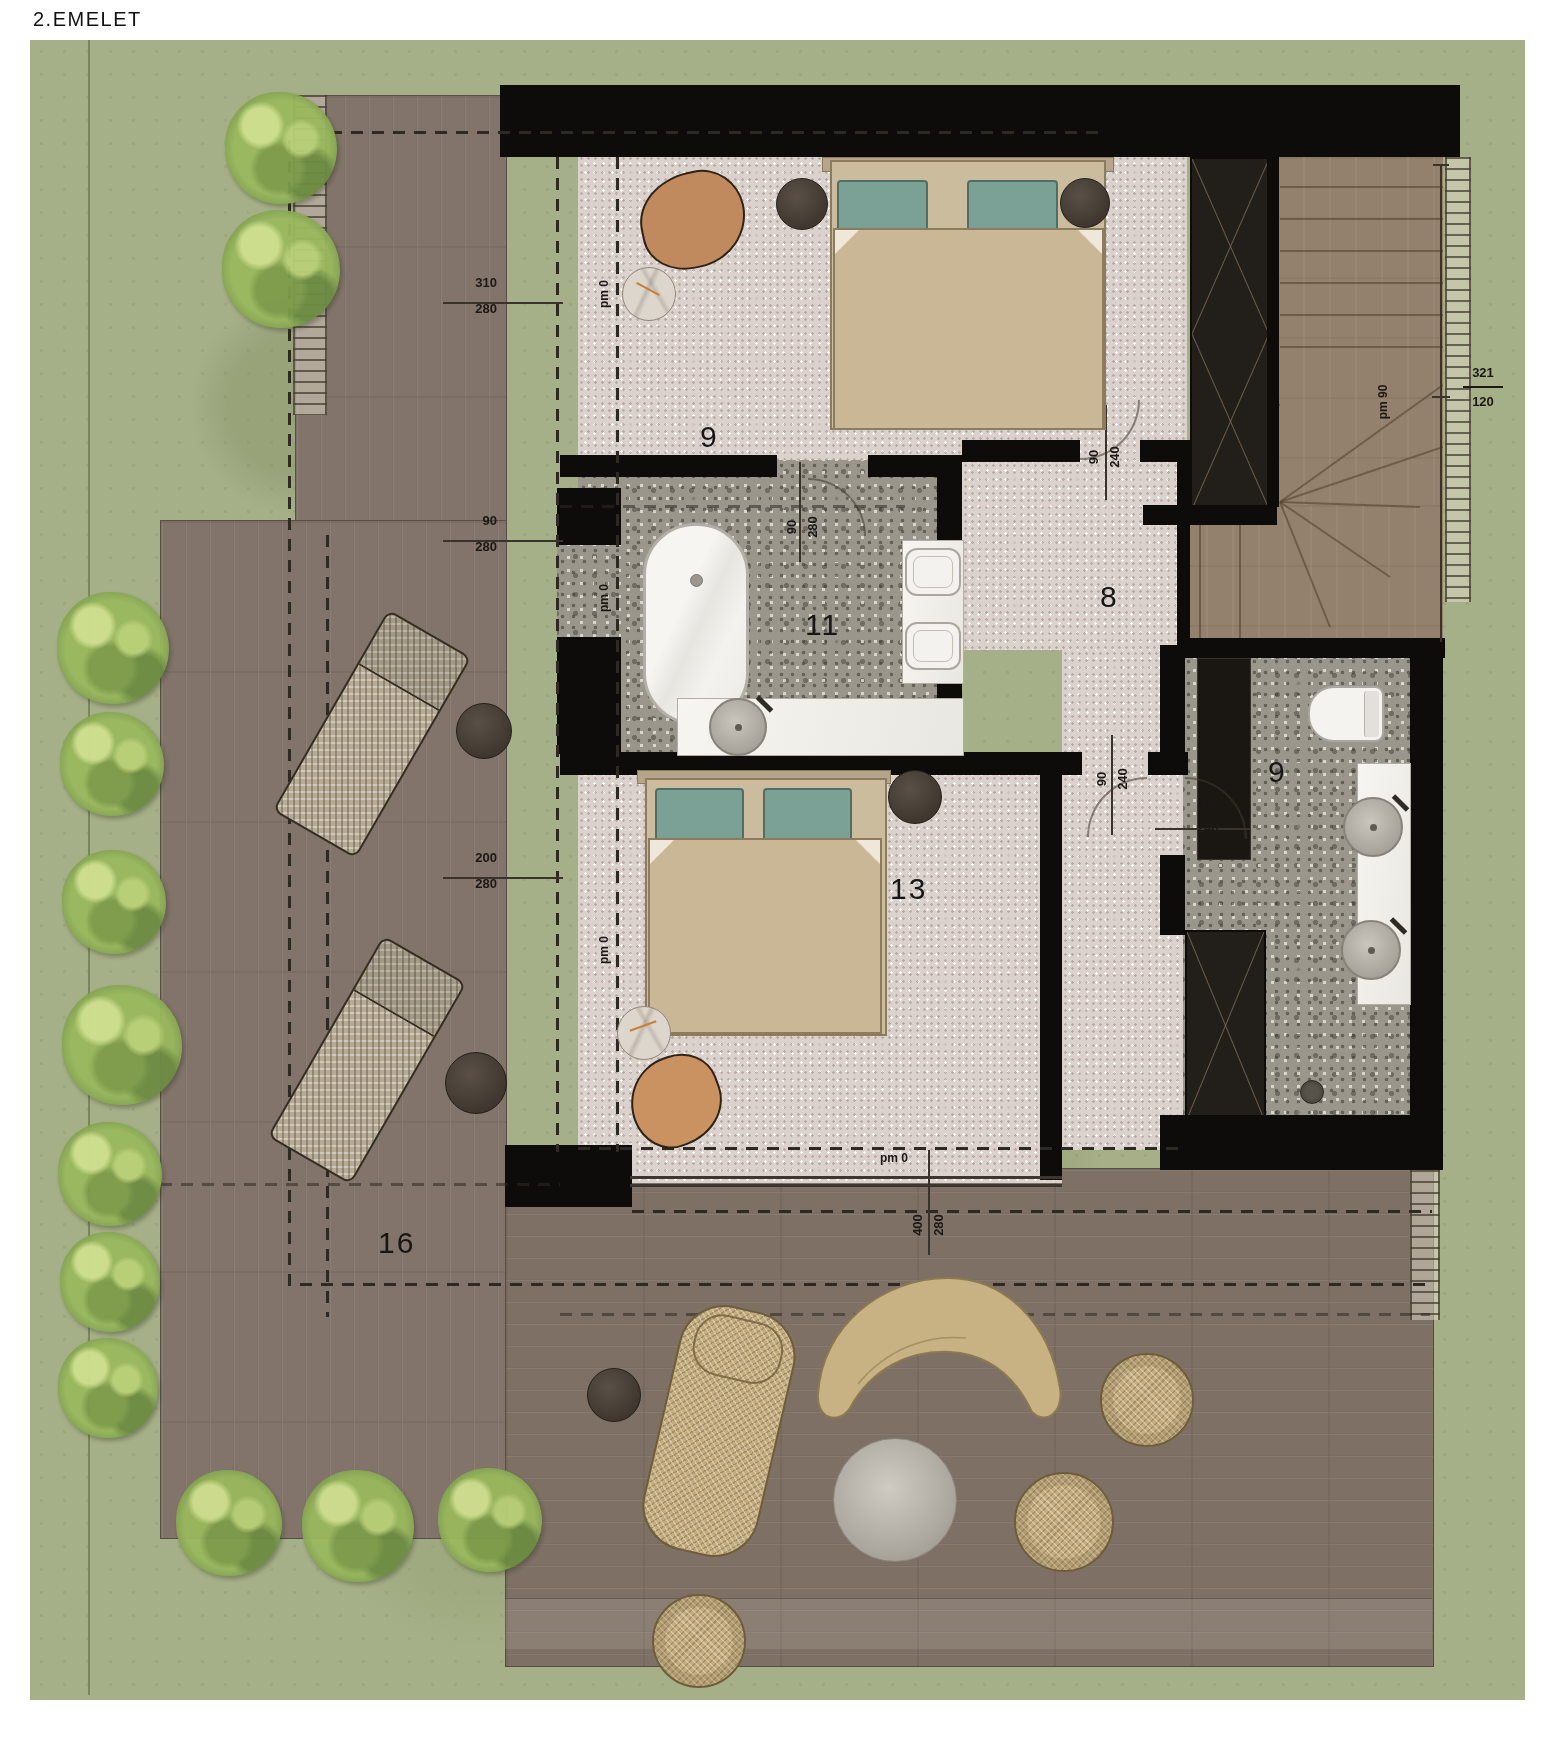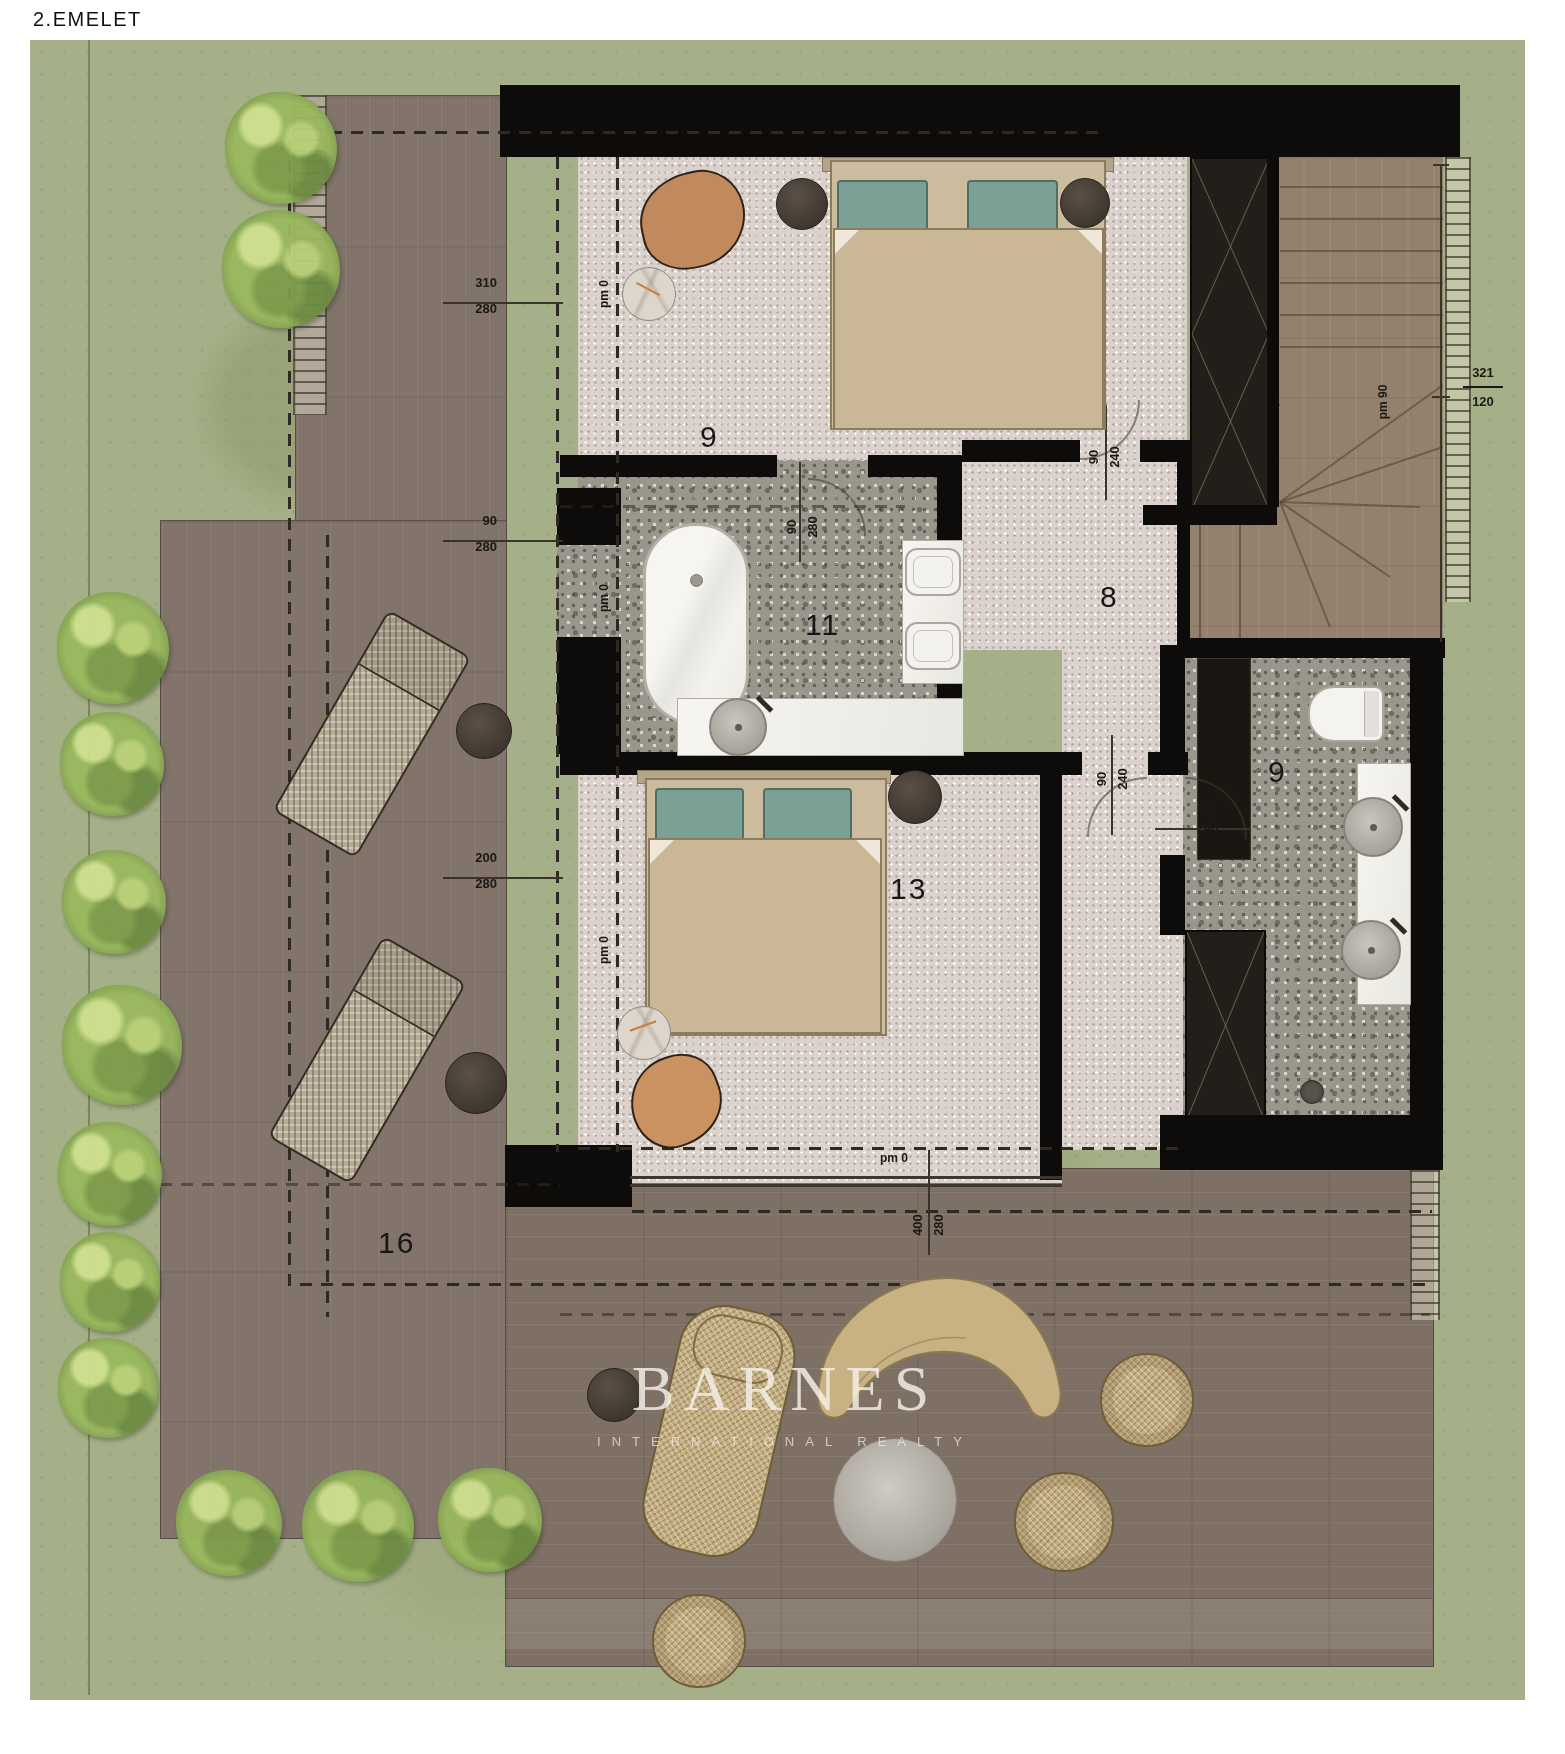--- a/index.html
+++ b/index.html
@@ -339,19 +339,15 @@
       <div class="rule"></div>
       <span>120</span>
   </div>
 
   <div class="ab pm rot" style="left:590px;top:288px;">pm 0</div>
   <div class="ab pm rot" style="left:590px;top:592px;">pm 0</div>
   <div class="ab pm rot" style="left:590px;top:944px;">pm 0</div>
   <div class="ab pm" style="left:880px;top:1152px;">pm 0</div>
   <div class="ab pm rot" style="left:1366px;top:396px;">pm 90</div>
 
-  <div class="ab wm" style="left:545px;top:1352px;width:480px;">
-    <div class="brand">BARNES</div>
-    <div class="tag">INTERNATIONAL REALTY</div>
-  </div>
 
   <div class="ab title" style="left:33px;top:8px;">2.EMELET</div>
 </div>
 
 </body></html>

